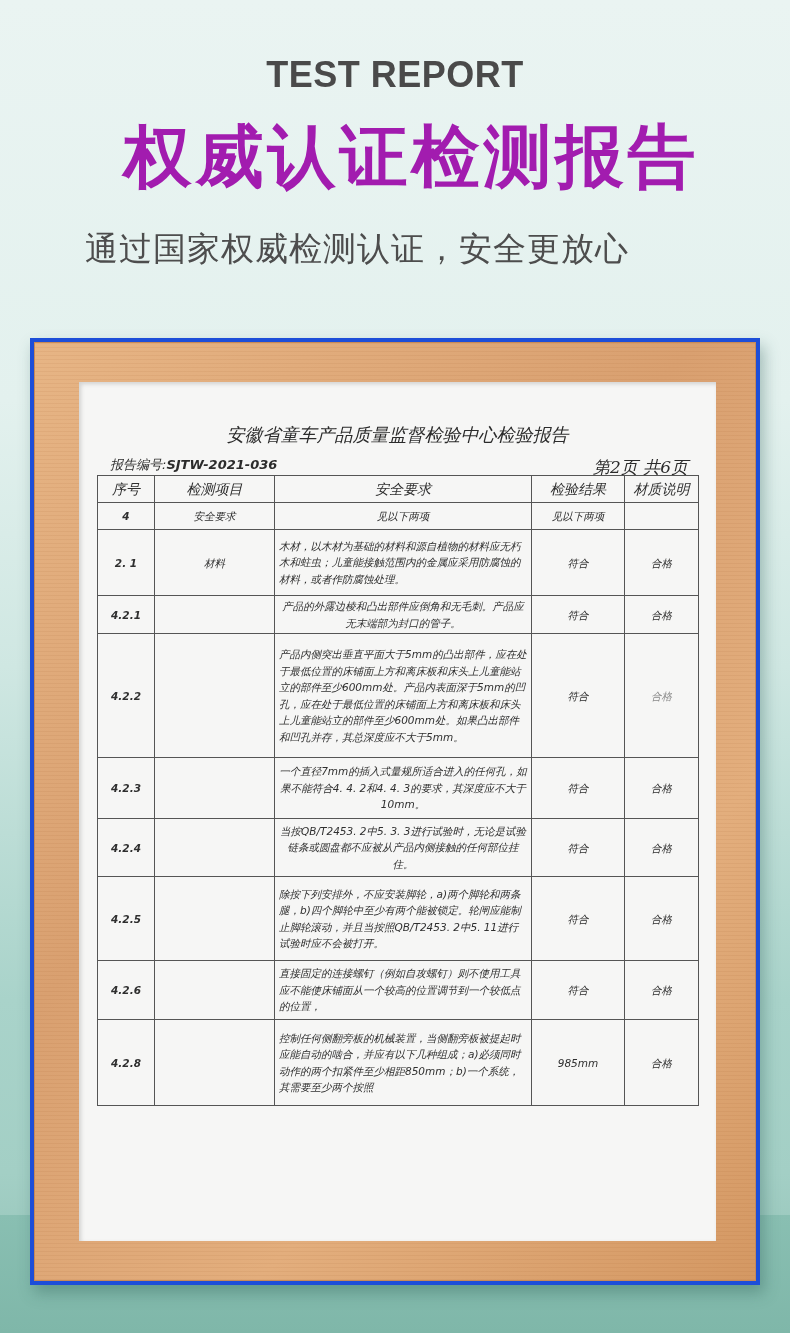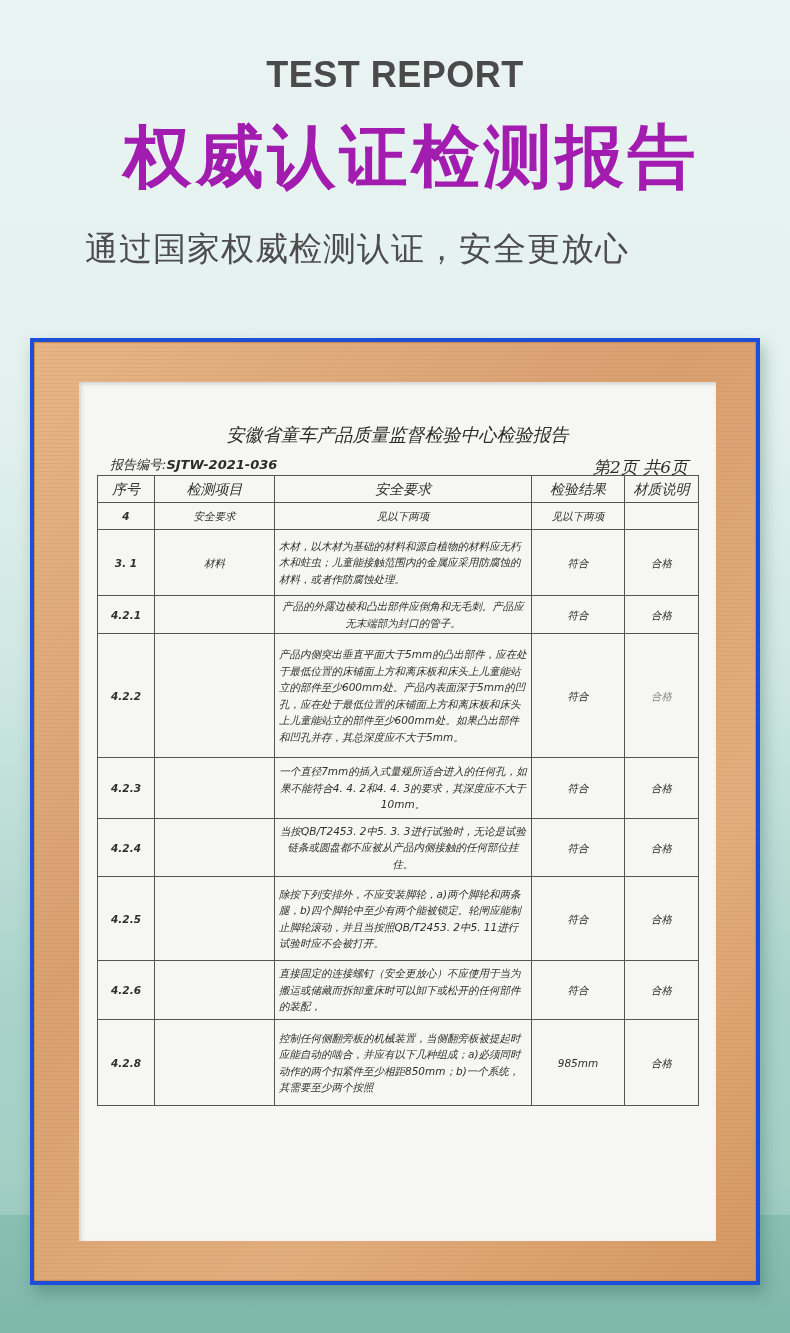--- a/index.html
+++ b/index.html
@@ -114,21 +114,21 @@
         </thead>
         <tbody>
           <tr style="height:27px">
             <td class="seq">4</td>
             <td>安全要求</td>
             <td>见以下两项</td>
             <td>见以下两项</td>
             <td></td>
           </tr>
           <tr style="height:66px">
-            <td class="seq">3. 1</td>
+            <td class="seq">2. 1</td>
             <td>材料</td>
             <td class="req left">木材，以木材为基础的材料和源自植物的材料应无朽木和蛀虫；儿童能接触范围内的金属应采用防腐蚀的材料，或者作防腐蚀处理。</td>
             <td>符合</td>
             <td>合格</td>
           </tr>
           <tr style="height:36px">
             <td class="seq">4.2.1</td>
             <td></td>
             <td class="req">产品的外露边棱和凸出部件应倒角和无毛刺。产品应无末端部为封口的管子。</td>
             <td>符合</td>
@@ -158,21 +158,21 @@
           <tr style="height:84px">
             <td class="seq">4.2.5</td>
             <td></td>
             <td class="req left">除按下列安排外，不应安装脚轮，a)两个脚轮和两条腿，b)四个脚轮中至少有两个能被锁定。轮闸应能制止脚轮滚动，并且当按照QB/T2453. 2中5. 11进行试验时应不会被打开。</td>
             <td>符合</td>
             <td>合格</td>
           </tr>
           <tr style="height:59px">
             <td class="seq">4.2.6</td>
             <td></td>
-            <td class="req left">直接固定的连接螺钉（安全更放心）不应使用于当为搬运或储藏而拆卸童床时可以卸下或松开的任何部件的装配，</td>
+            <td class="req left">直接固定的连接螺钉（例如自攻螺钉）则不使用工具应不能使床铺面从一个较高的位置调节到一个较低点的位置，</td>
             <td>符合</td>
             <td>合格</td>
           </tr>
           <tr style="height:86px">
             <td class="seq">4.2.8</td>
             <td></td>
             <td class="req left">控制任何侧翻旁板的机械装置，当侧翻旁板被提起时应能自动的啮合，并应有以下几种组成；a)必须同时动作的两个扣紧件至少相距850mm；b)一个系统，其需要至少两个按照</td>
             <td>985mm</td>
             <td>合格</td>
           </tr>

